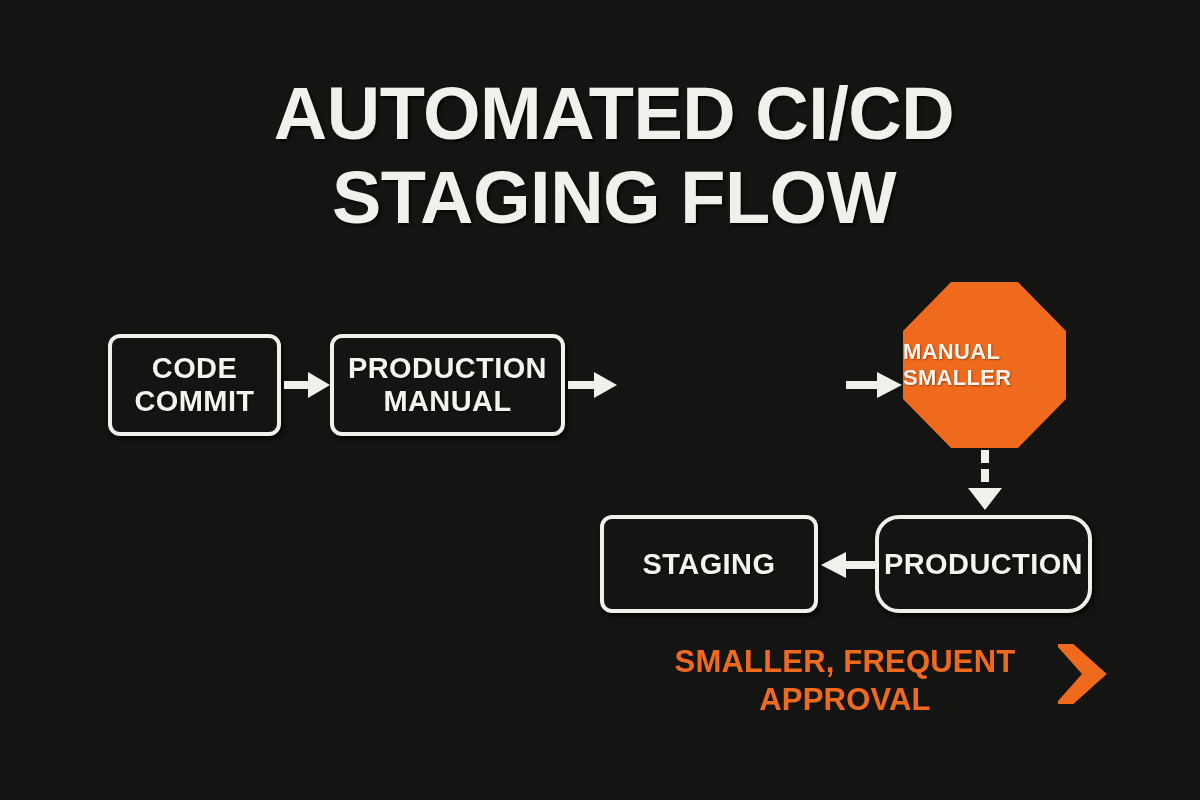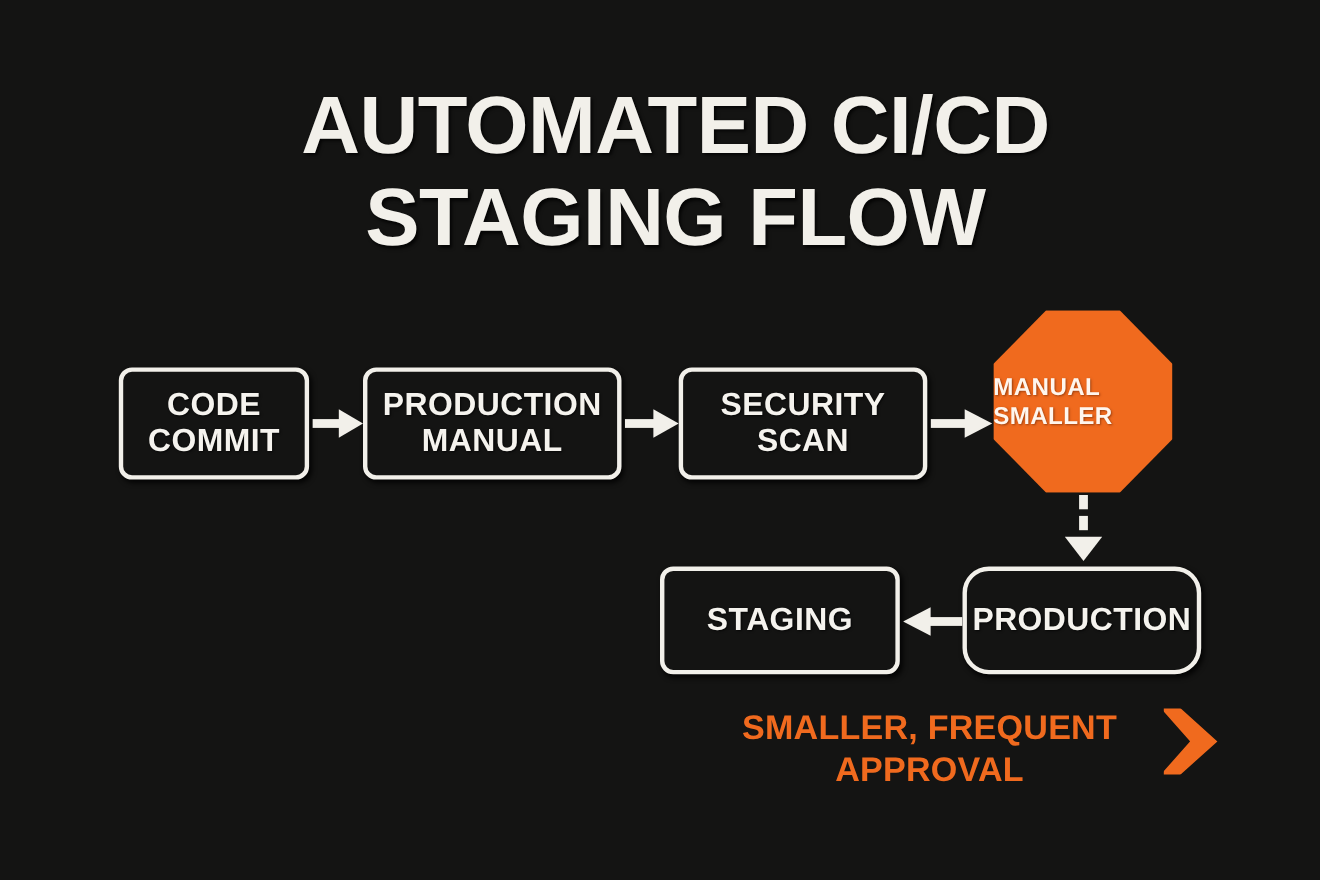--- a/index.html
+++ b/index.html
@@ -147,26 +147,20 @@
     </div>
   </div>
 
   <div class="node" id="node-automated">
     <div>
       <span>PRODUCTION</span>
       <span>MANUAL</span>
     </div>
   </div>
 
-  <div class="node" id="node-security">
-    <div>
-      <span>SECURITY</span>
-      <span>SCAN</span>
-    </div>
-  </div>
 
   <div class="octagon">
     <span>MANUAL</span>
     <span>SMALLER</span>
   </div>
 
   <div class="node" id="node-staging">
     <div>
       <span>STAGING</span>
     </div>

